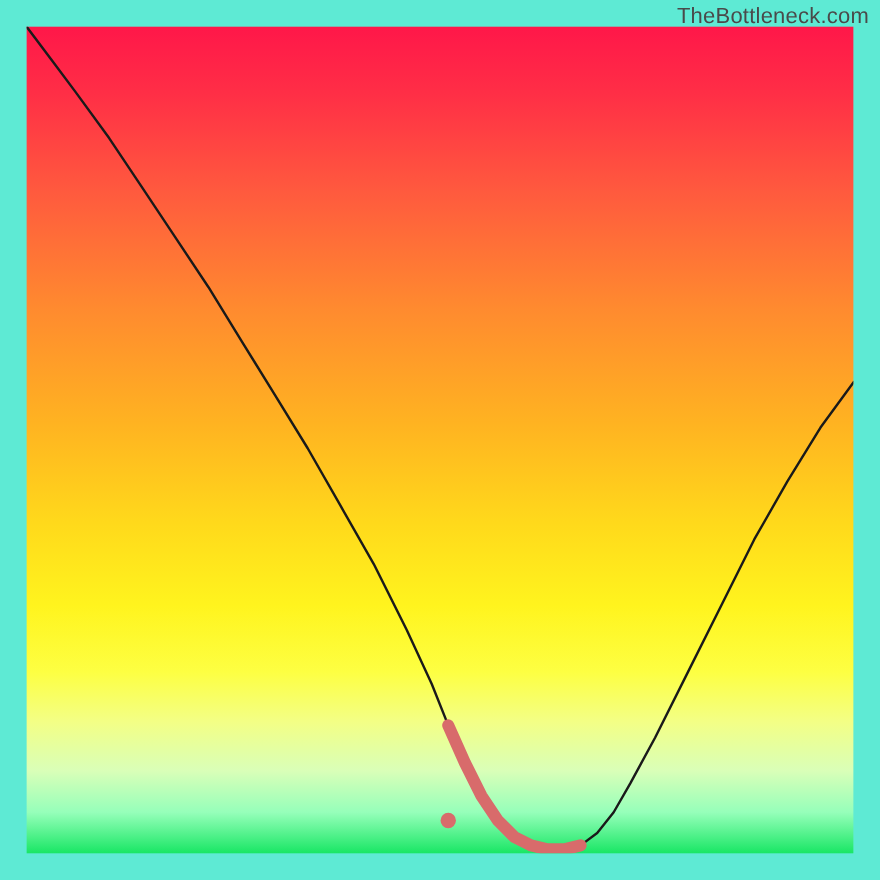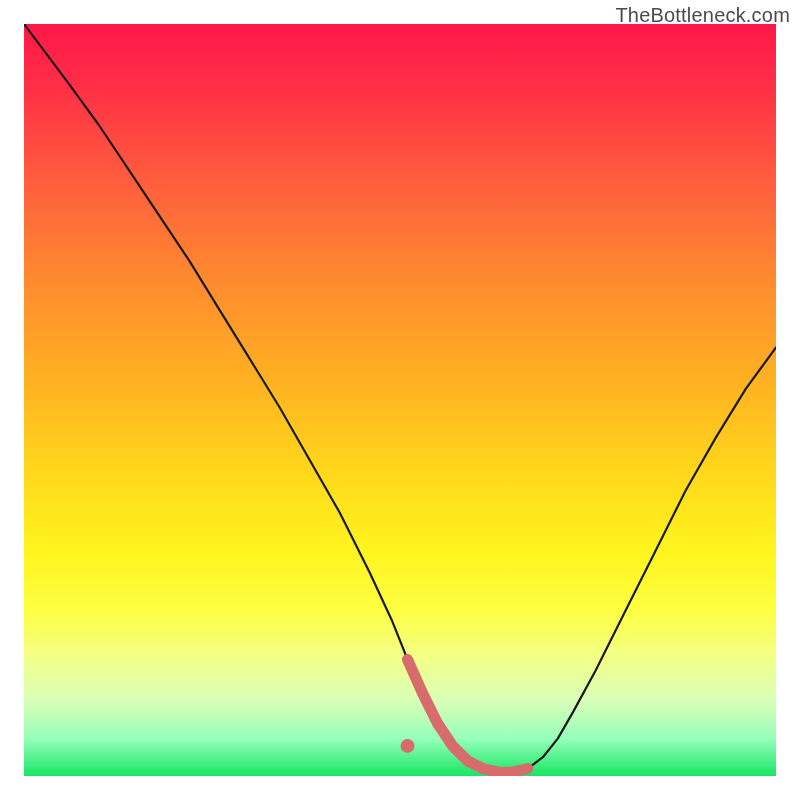--- a/index.html
+++ b/index.html
@@ -1,16 +1,16 @@
 <!DOCTYPE html>
 <html><head>
 <meta charset="utf-8">
 <style>
   html,body{margin:0;padding:0;width:800px;height:800px;background:#000;overflow:hidden;font-family:Arial,Helvetica,sans-serif}
-  .frame{position:absolute;left:0;top:0;width:800px;height:800px;background:#ffffff}
+  .frame{position:absolute;left:0;top:0;width:800px;height:800px;background:#5eead4}
   .plot{position:absolute;left:24px;top:24px;width:752px;height:752px;overflow:hidden}
   .gradient{position:absolute;left:0;top:0;width:100%;height:100%;
     background:linear-gradient(to bottom,
       #ff1749 0%,
       #ff2e46 8%,
       #ff5a3e 20%,
       #ff8a2f 34%,
       #ffb321 48%,
       #ffd91b 60%,
       #fff41e 70%,

